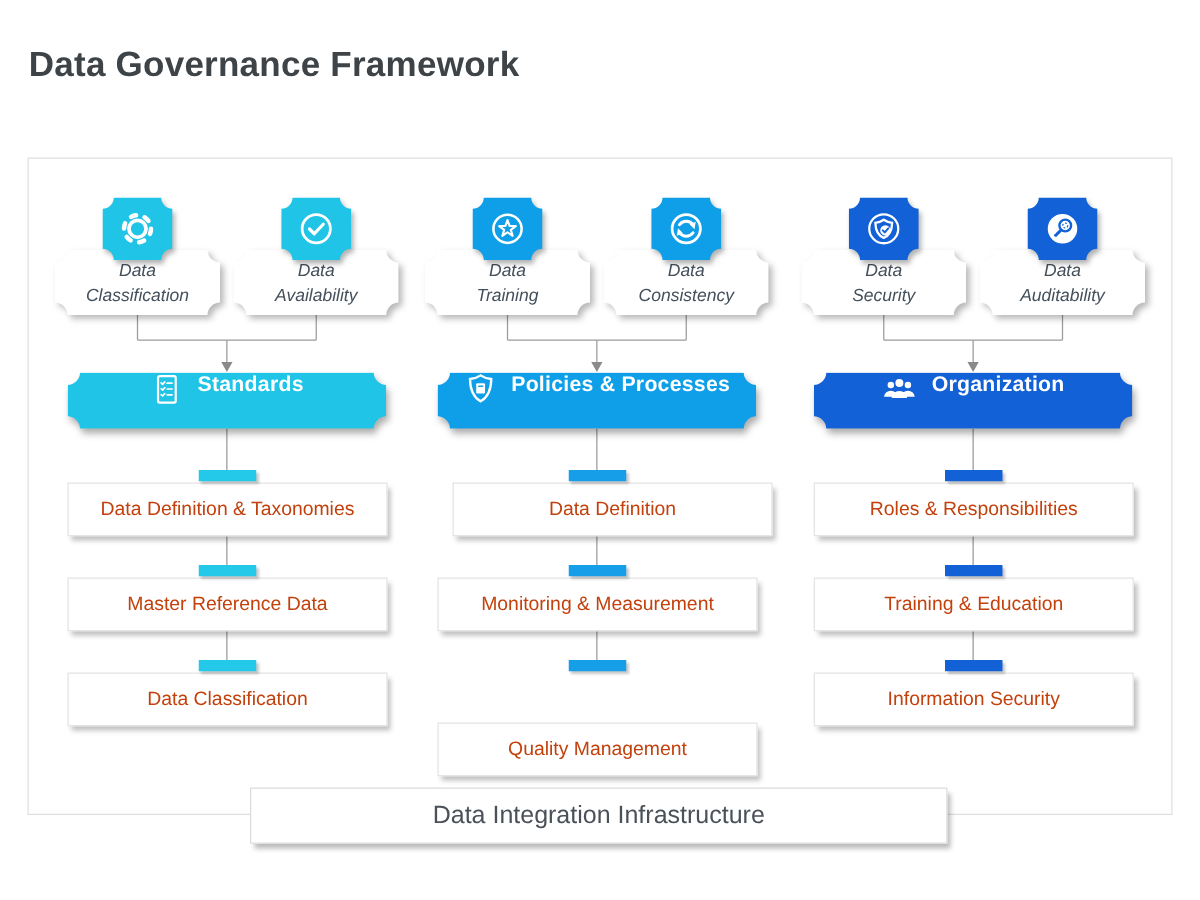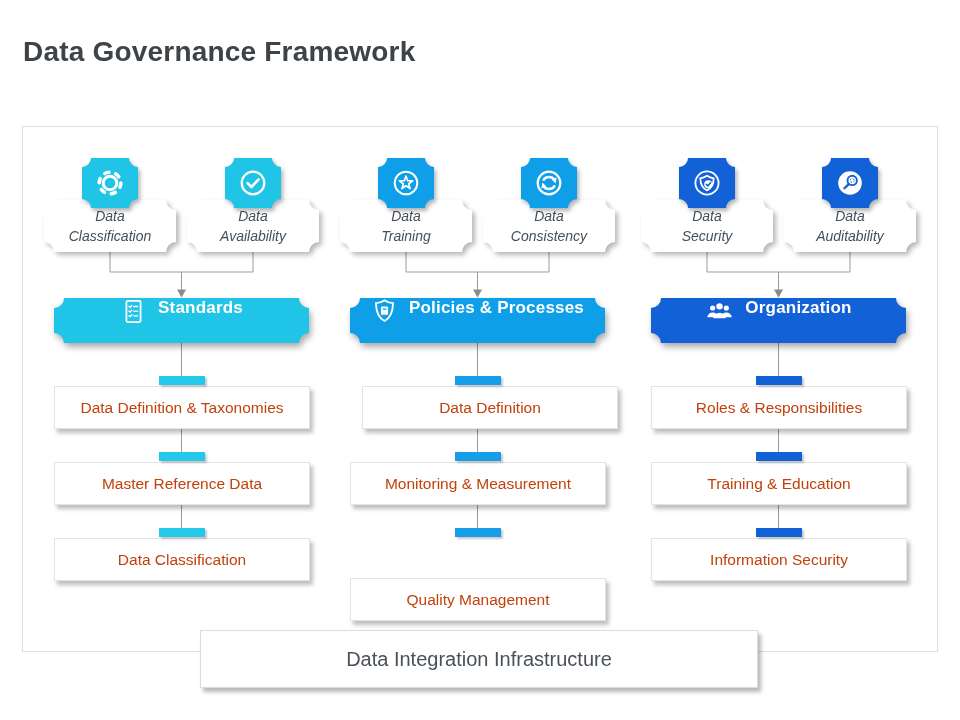--- a/index.html
+++ b/index.html
@@ -22,21 +22,21 @@
   .bar .bar-label{color:#fff;font-size:17px;font-weight:bold;letter-spacing:.2px;}
 
   .c-cyan{background:#20c4e6;} .c-blue{background:#0f9fe8;} .c-dark{background:#1261d6;}
   .t-cyan{background:#24c8e8;} .t-blue{background:#169fe8;} .t-dark{background:#1261d6;}
 
   .item{width:256px;height:43px;background:#fff;border:1px solid #e4e4e4;box-sizing:border-box;z-index:2;
         box-shadow:3px 4px 4px rgba(0,0,0,.25);display:flex;align-items:center;justify-content:center;
         font-size:15.5px;color:#c2410c;}
   .tab{width:46px;height:9px;z-index:3;box-shadow:2px 2px 2px rgba(0,0,0,.22);}
 
-  #footer-bar{left:200px;top:630px;width:558px;height:58px;background:#fff;border:1px solid #dcdcdc;box-sizing:border-box;
+  #footer-bar{left:200px;top:630px;width:558px;height:45px;background:#fff;border:1px solid #dcdcdc;box-sizing:border-box;
         z-index:2;box-shadow:3px 4px 4px rgba(0,0,0,.28);display:flex;align-items:center;justify-content:center;
         font-size:20px;color:#4a5158;}
 </style>
 </head>
 <body>
 
 <div id="page">
 
   <div id="title" class="abs">Data Governance Framework</div>
   <div id="frame" class="abs"></div>

